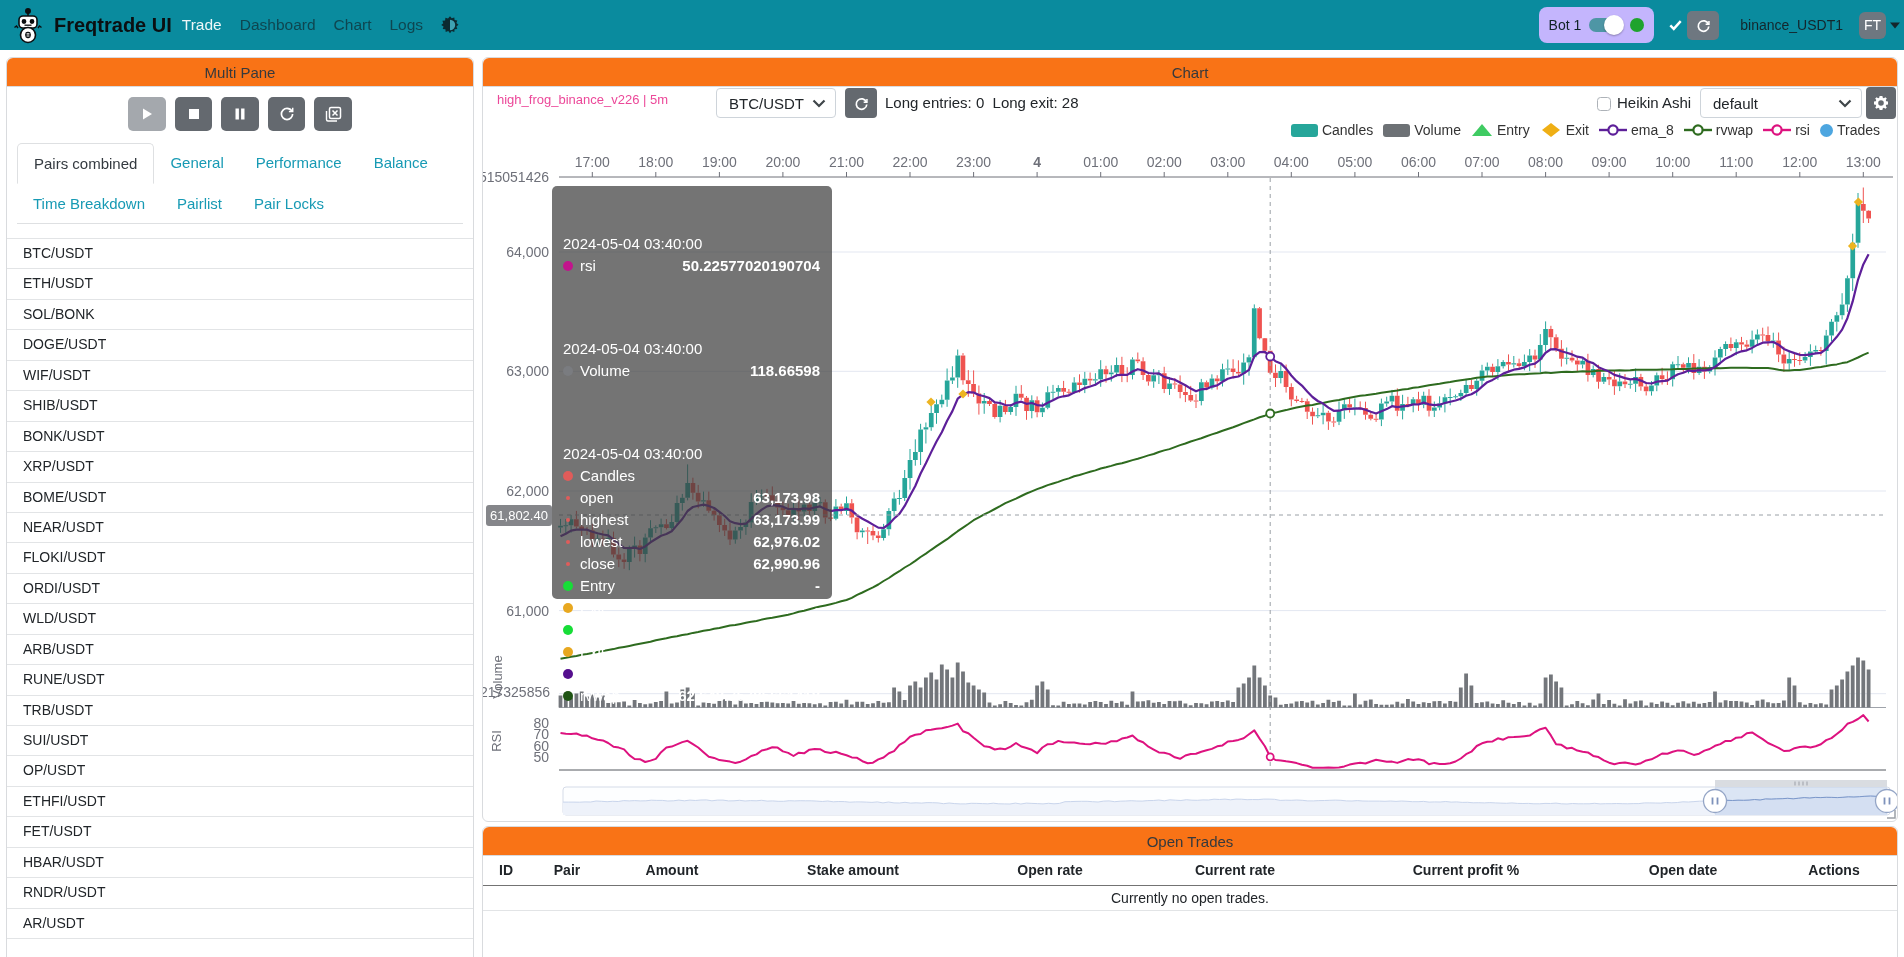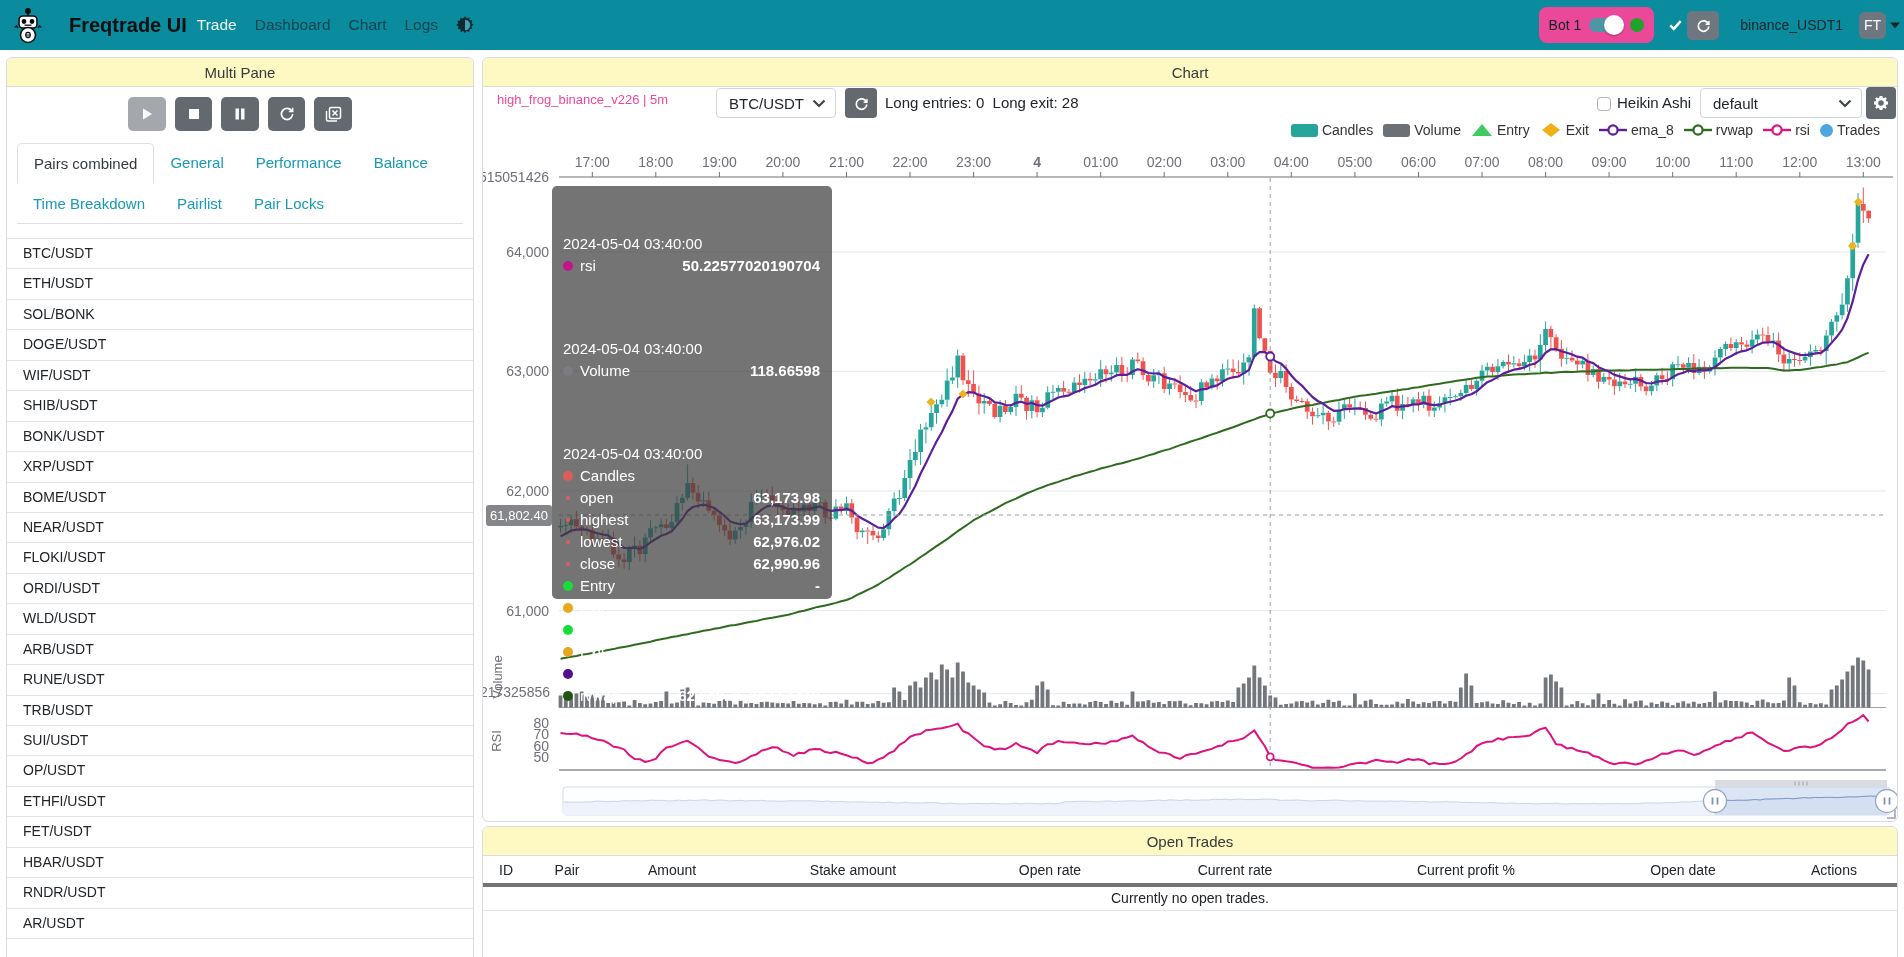--- a/index.html
+++ b/index.html
@@ -1,30 +1,30 @@
 <!DOCTYPE html>
 <html><head><meta charset="utf-8"><title>Freqtrade UI</title>
 <style>
 * { box-sizing: border-box; margin:0; padding:0; }
 body { font-family:"Liberation Sans", sans-serif; background:#fff; width:1904px; height:957px; overflow:hidden; }
 .nav { height:50px; background:#0A8B9E; display:flex; align-items:center; padding:0 4px 0 10px; }
-.brand { display:flex; align-items:center; gap:23px; color:#0b0f11; font-size:20px; font-weight:700; }
+.brand { display:flex; align-items:center; gap:8px; color:#0b0f11; font-size:20px; font-weight:700; }
 .navlinks { display:flex; align-items:center; margin-left:1px; gap:0; }
 .navlinks a { text-decoration:none; font-size:15.5px; padding:0 9px; color:#0E4650; }
 .navlinks a.active { color:#eef7f8; }
 .navright { margin-left:auto; display:flex; align-items:center; }
-.botbox { background:#ec4899; border-radius:8px; height:36px; display:flex; align-items:center; padding:0 10px; gap:8px; }
+.botbox { background:#c4b5fd; border-radius:8px; height:36px; display:flex; align-items:center; padding:0 10px; gap:8px; }
 .botbox .blabel { font-size:14px; color:#102226; }
 .toggle { width:33px; height:14px; background:#4E96A5; border-radius:7px; position:relative; }
 .toggle::after { content:""; position:absolute; right:-2px; top:-3px; width:20px; height:20px; border-radius:50%; background:#fff; box-shadow:0 1px 2px rgba(0,0,0,.3); }
 .gdot { width:14px; height:14px; border-radius:50%; background:#1FA32D; }
 .ftav { width:27px; height:27px; border-radius:6px; background:#6E7780; color:#fff; font-size:14px; display:flex; align-items:center; justify-content:center; }
 .main { display:flex; padding:7px 6px; gap:8px; align-items:flex-start; }
 .card { border:1px solid #D9DBDE; border-radius:6px; background:#fff; }
-.chead { background:#fef9c3; border-bottom:1px solid #D9DBDE; height:29px; display:flex; align-items:center; justify-content:center; font-size:15px; color:#36393d; border-radius:6px 6px 0 0; }
+.chead { background:#f97316; border-bottom:1px solid #D9DBDE; height:29px; display:flex; align-items:center; justify-content:center; font-size:15px; color:#36393d; border-radius:6px 6px 0 0; }
 .left { width:468px; height:1200px; }
 .btnrow { display:flex; justify-content:center; gap:9px; padding:10px 0 12px; }
 .cbtn { width:37.5px; height:34px; border-radius:5px; background:#64696F; display:flex; align-items:center; justify-content:center; }
 .cbtn.dis { background:#A4A8AD; }
 .tabs { display:flex; flex-wrap:wrap; border-bottom:1px solid #DEE0E2; margin:0 10px;text-align:center; }
 .tab { font-size:15px; color:#179AB4; padding:10px 16px; line-height:19px; }
 .tab.active { color:#343A40; border:1px solid #DEE0E2; border-bottom-color:#fff; border-radius:5px 5px 0 0; }
 .plist { margin-top:14px; border-top:1px solid #E2E4E6; }
 .prow { height:30.45px; line-height:29.5px; padding-left:16px; font-size:14px; color:#212529; border-bottom:1px solid #E2E4E6; }
 .right { width:1416px; display:flex; flex-direction:column; gap:4px; }
@@ -44,21 +44,21 @@
 .tdate { height:22px; line-height:22px;margin-top:38px; }
 .trow { height:22px; line-height:22px; position:relative; padding-left:17px; }
 .tgap { height:23px; }
 .tdot { position:absolute; left:0; top:6px; width:10px; height:10px; border-radius:50%; }
 .tdot-sub { position:absolute; left:3px; top:9px; width:4px; height:4px; border-radius:50%; }
 .tlab { }
 .tval { float:right; font-weight:700; }
 .axlab { position:absolute; left:3px; top:447px; width:66px; height:21px; background:#85868A; color:#fff; font-size:13px; border-radius:3px; text-align:center; line-height:21px; z-index:4; }
 .trades { position:relative; }
 .ttable { width:100%; border-collapse:collapse; font-size:14px; color:#212529; }
-.ttable th { border-bottom:4px solid #737373; height:29px; font-weight:400; }
+.ttable th { border-bottom:1px solid #737373; height:29px; font-weight:700; }
 .ttable td { border-bottom:1px solid #E2E4E6; height:25px; text-align:center; }
 </style></head>
 <body>
 <div class="nav">
   <div class="brand">
       <svg width="36" height="38" viewBox="0 0 36 38" style="margin-top:1px">
 <g stroke="#0b0f11" fill="none" stroke-width="1.6">
 <circle cx="18" cy="4" r="2.2" fill="#0b0f11"></circle>
 <line x1="18" y1="6" x2="18" y2="9"></line>
 <rect x="9" y="9" width="18" height="12" rx="4" fill="#fff"></rect>

